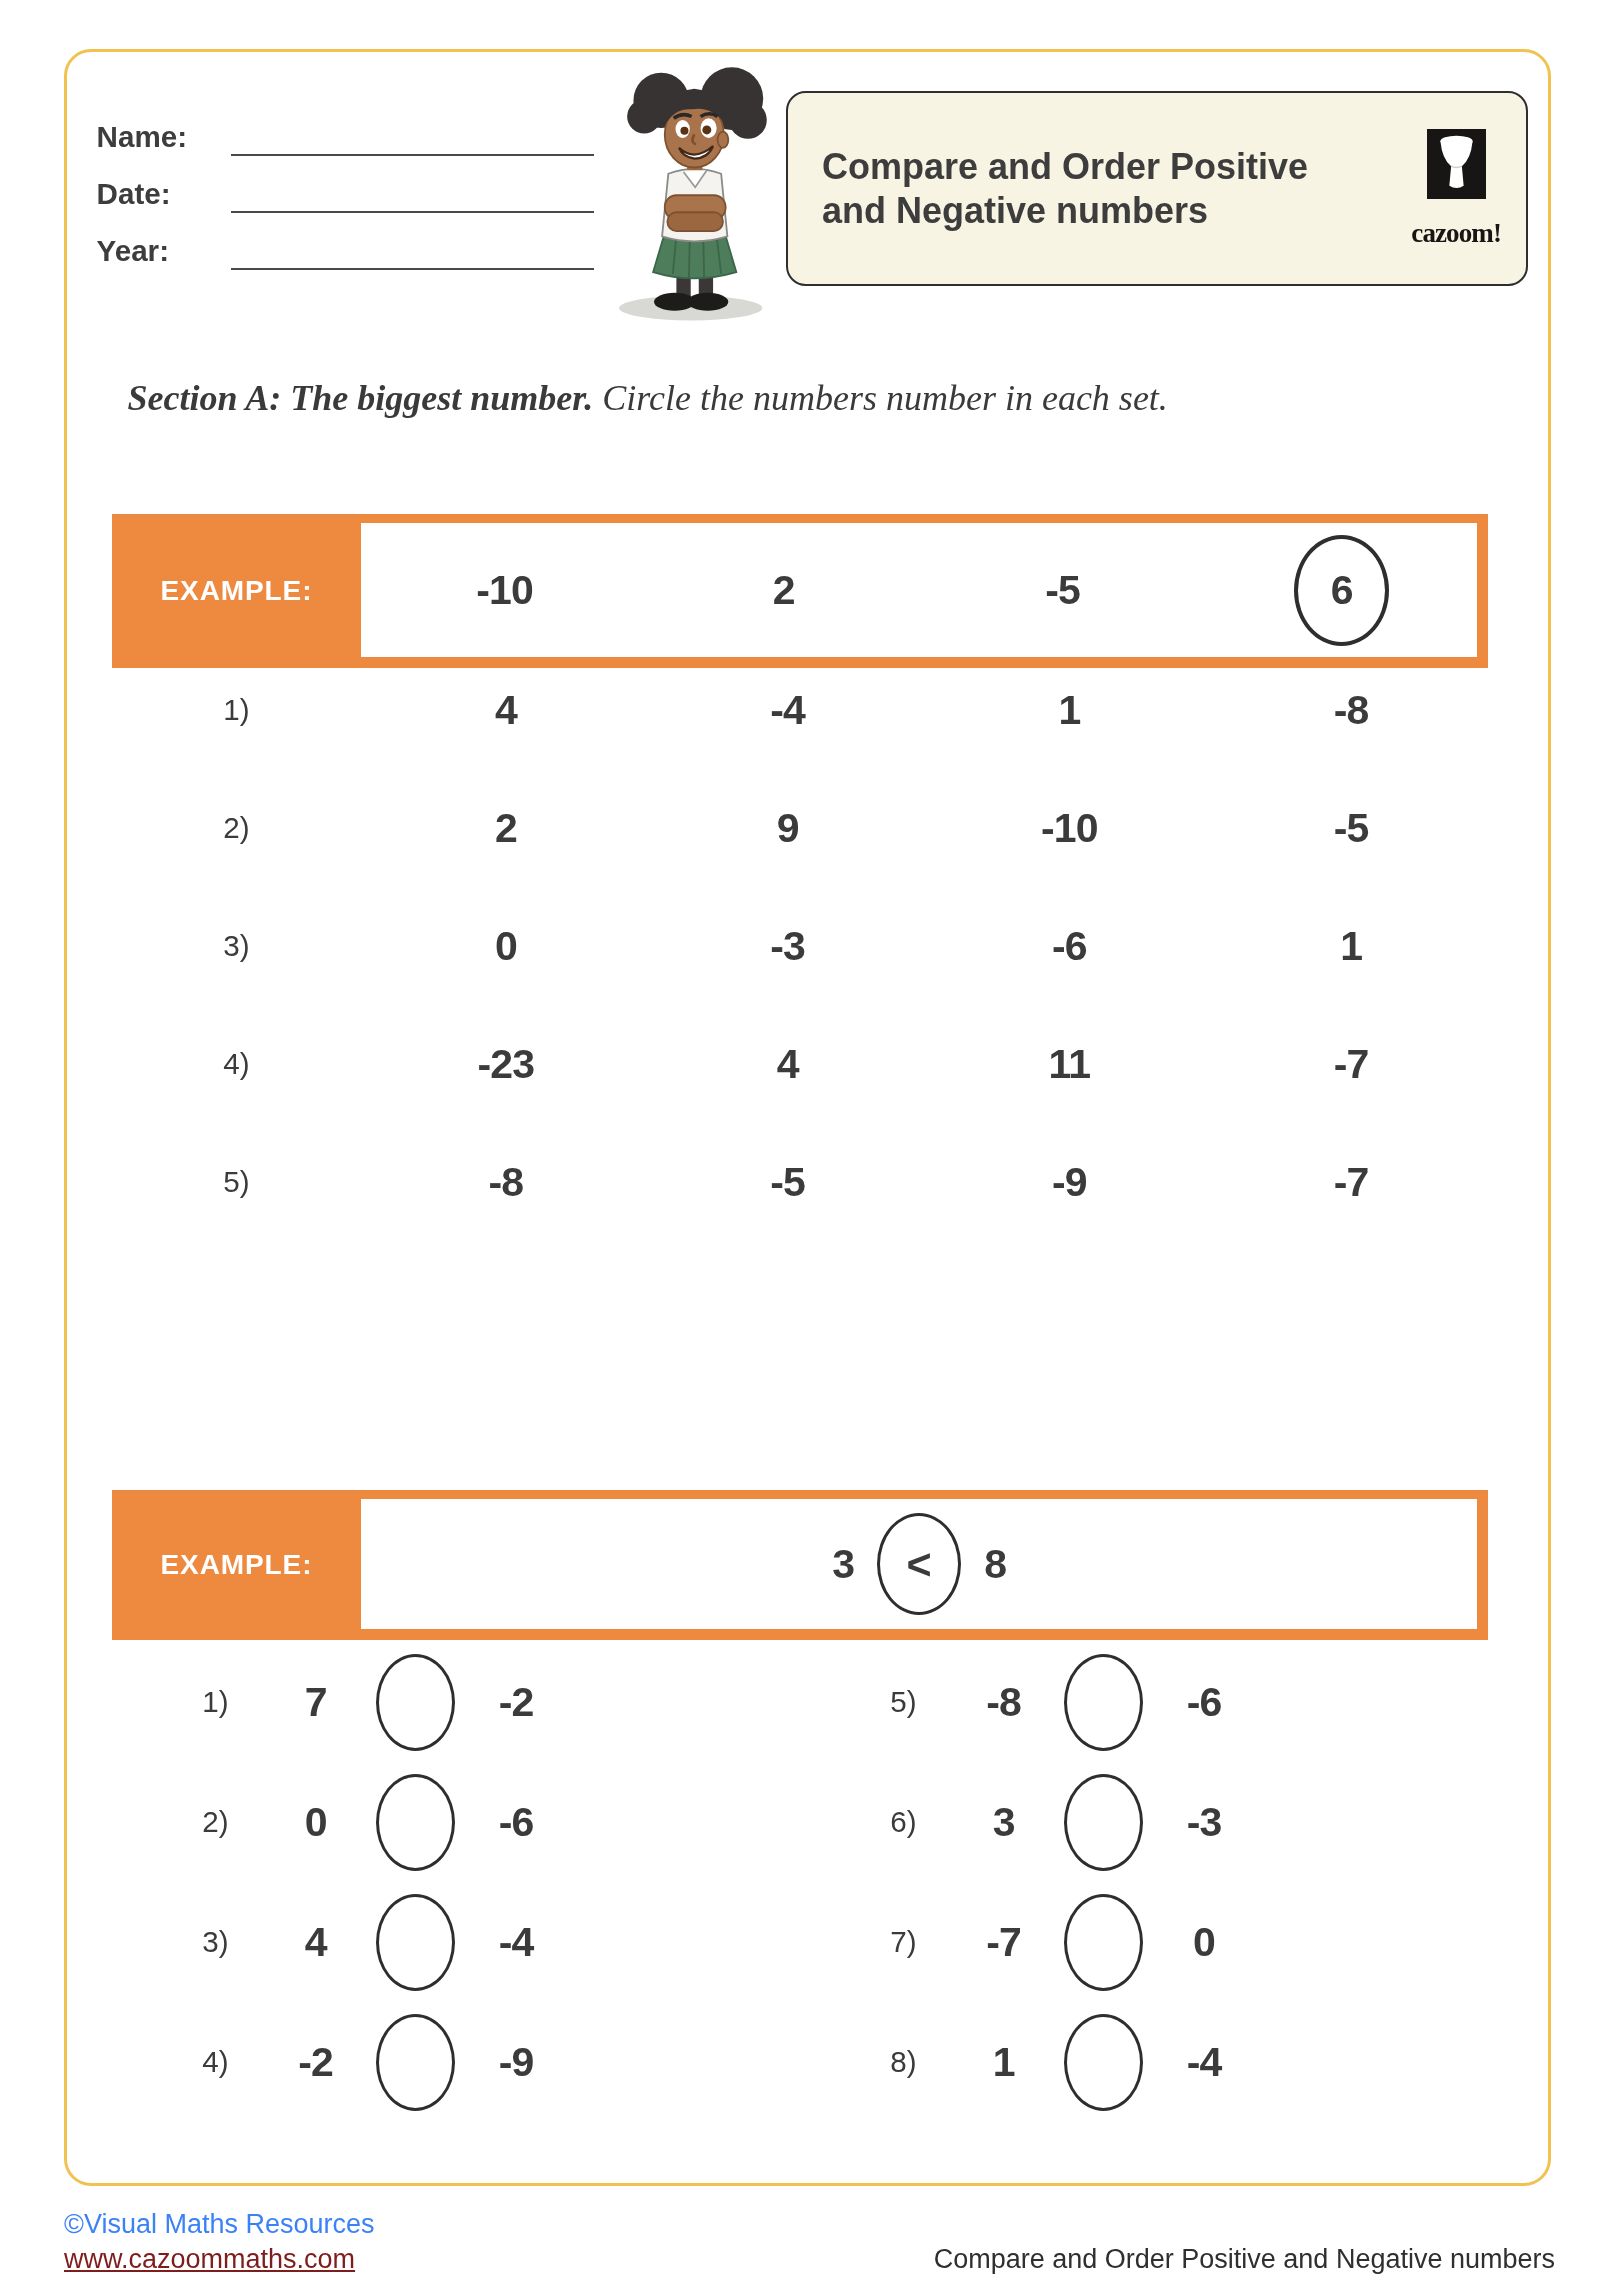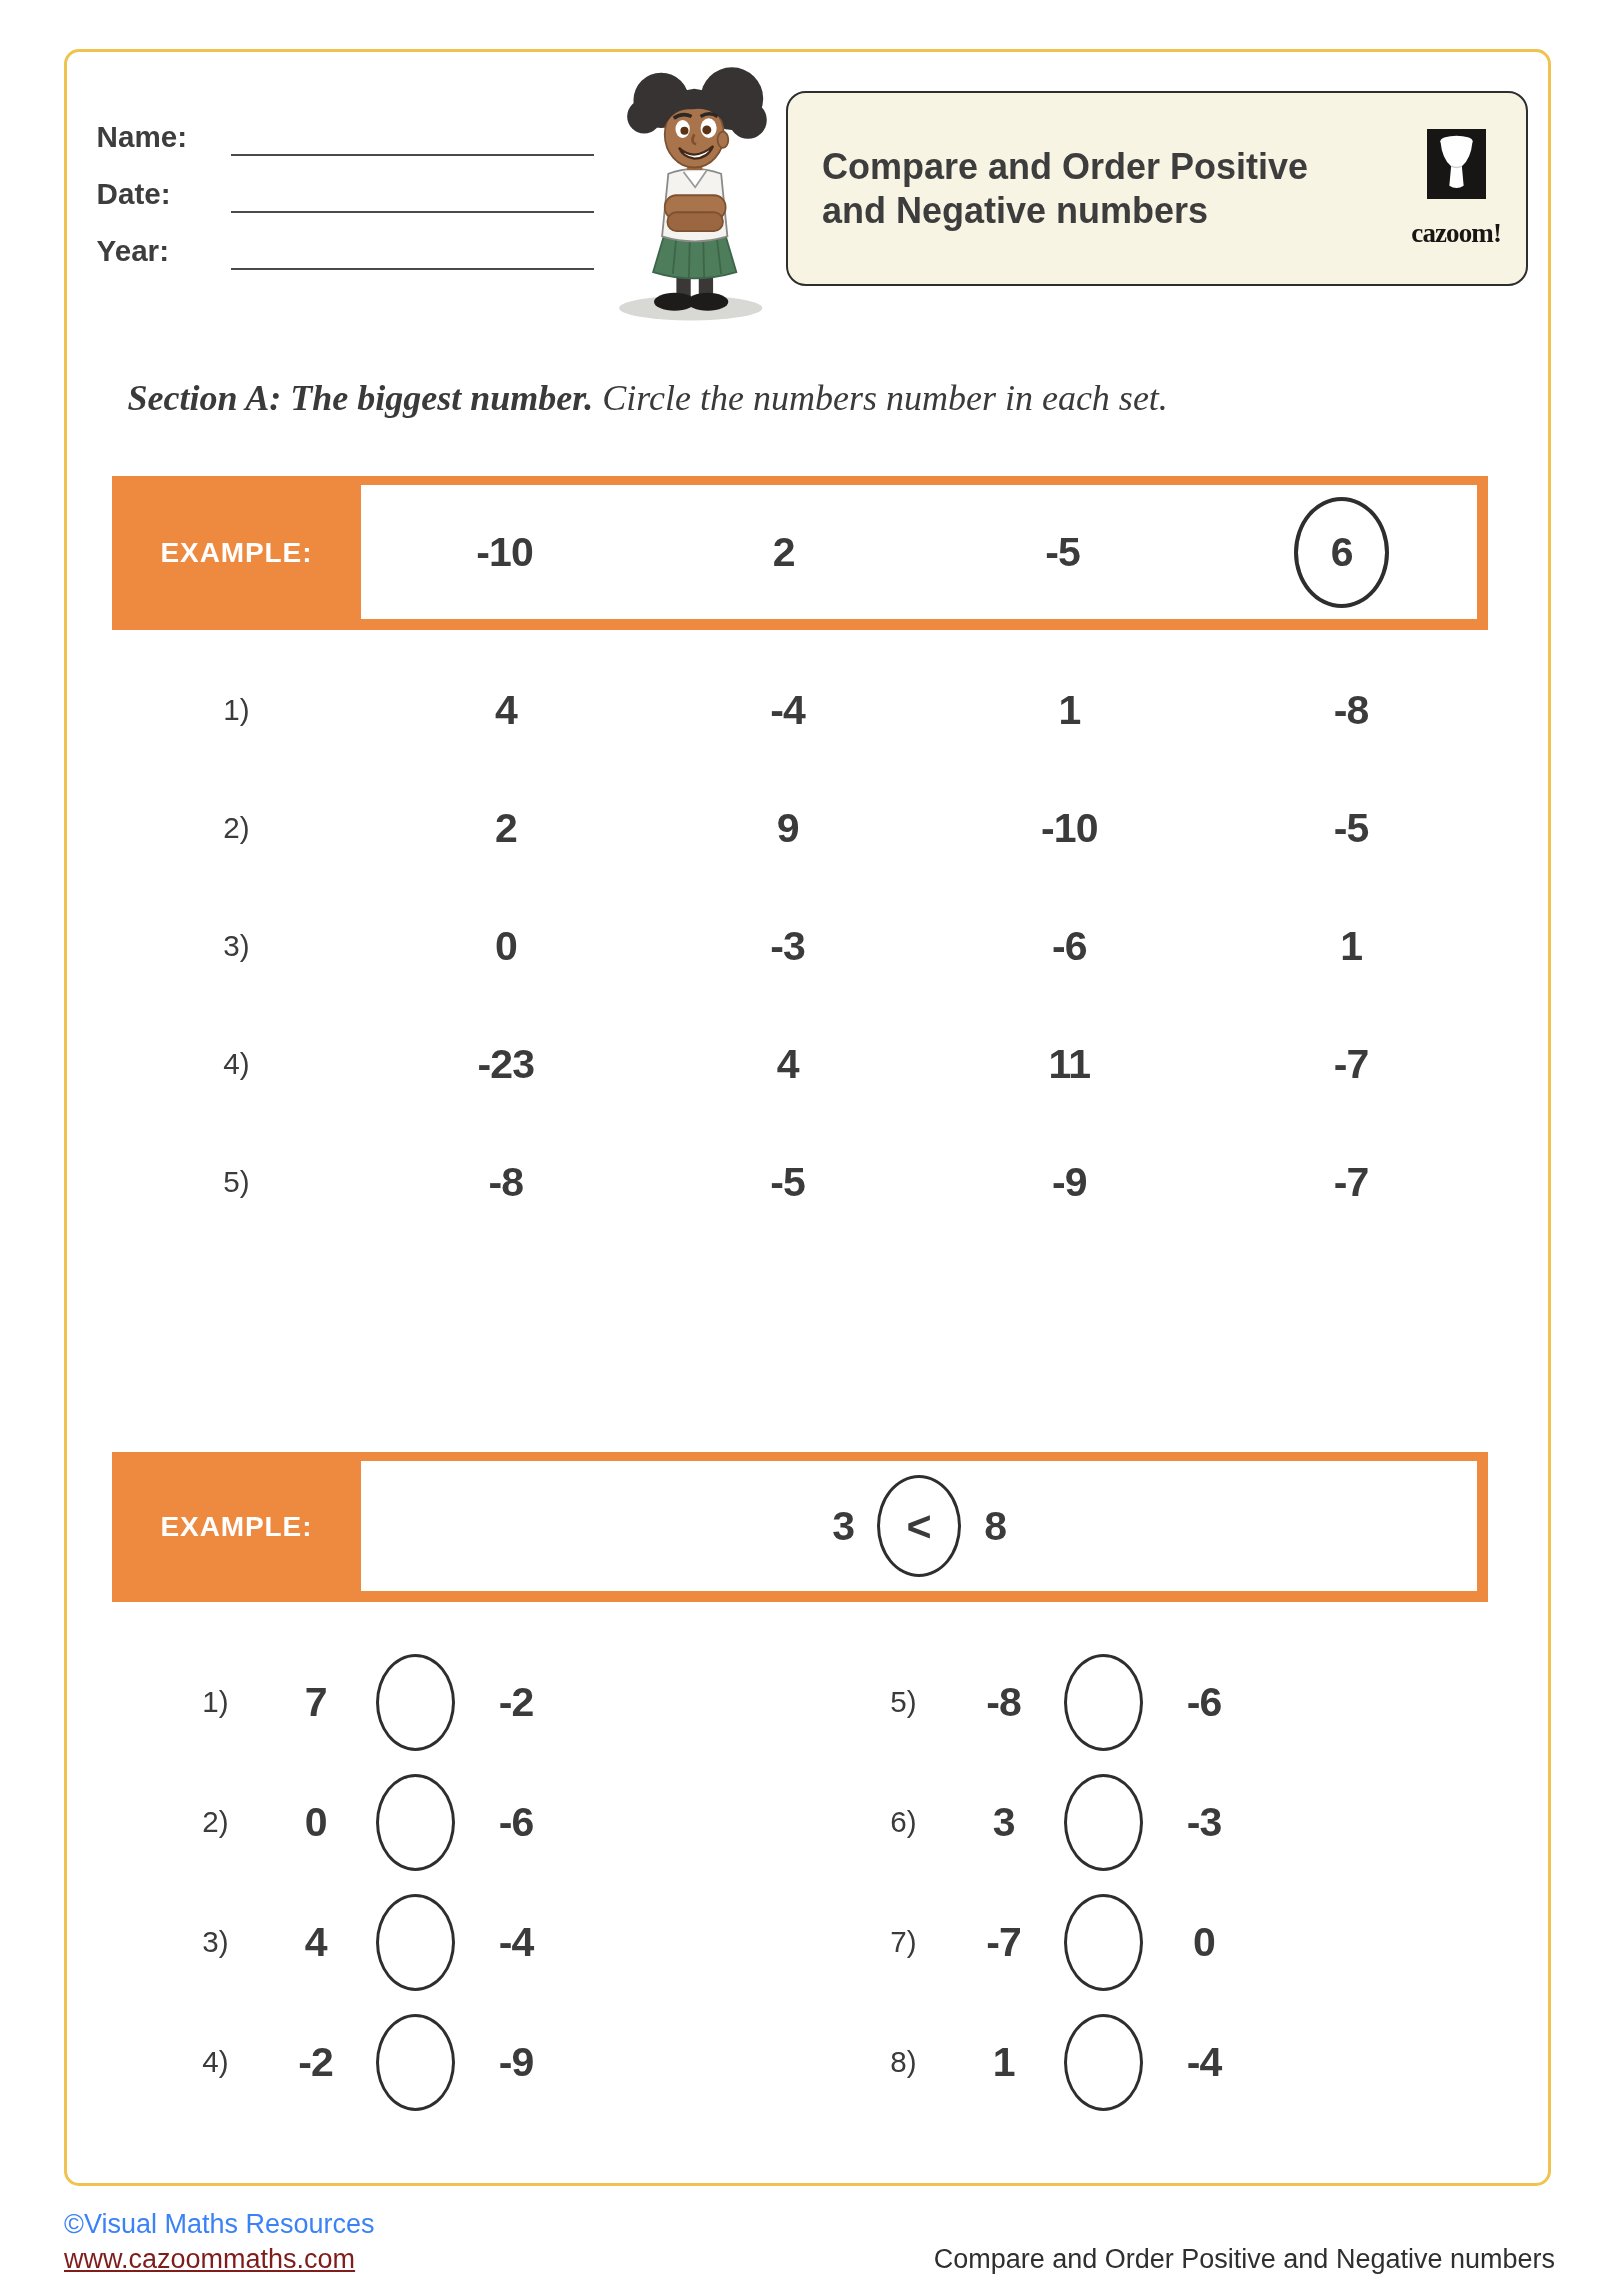--- a/index.html
+++ b/index.html
@@ -3,21 +3,21 @@
 <meta charset="utf-8">
 <style>
   * { margin:0; padding:0; box-sizing:border-box; }
   body {
     width:1616px; height:2293px; position:relative; background:#ffffff;
     font-family:"Liberation Sans", sans-serif; color:#3b3b3b; overflow:hidden;
   }
   
   .sheet {
     position:absolute; left:64px; top:49px; width:1487px; height:2137px;
-    border:3.6px solid #F0C24F; border-radius:15px; background:#fff;
+    border:3.6px solid #F0C24F; border-radius:27px; background:#fff;
   }
   
   .fields { position:absolute; left:29.6px; top:47px; }
   .field-row { display:flex; align-items:flex-end; height:57px; }
   .field-label { width:134px; font-size:29.6px; font-weight:700; color:#3d3d3d; padding-bottom:1.8px; }
   .field-line { width:363px; height:36px; border-bottom:2.7px solid #4a4a4a; }
   
   .girl { position:absolute; left:509px; top:9px; width:233px; height:264px; }
   
   .title-box {
@@ -32,21 +32,21 @@
   
   .section-heading {
     position:absolute; left:29.6px; width:1415px;
     font-family:"Liberation Serif", serif; font-style:italic; font-size:36px;
     color:#3a3a3a; line-height:1.35;
   }
   .heading-a { top:322px; }
   .heading-b { top:1252px; }
   .heading-bold { font-weight:700;margin-left:31px; }
   
-  .example-box { position:absolute; left:45px; width:1376px; background:#EE8A3F; }
+  .example-box { position:absolute; left:45px; width:1376px; background:#EE8A3F;margin-top:38px; }
   .example-a { top:424px; height:154px; }
   .example-b { top:1400px; height:150px; }
   .example-label {
     position:absolute; left:0; top:0; bottom:0; width:249px;
     display:flex; align-items:center; justify-content:center;
     color:#ffffff; font-size:28px; font-weight:700; letter-spacing:0.9px;
   }
   .example-content {
     position:absolute; left:249px; top:9px; right:10.7px; bottom:10.7px;
     background:#ffffff; display:flex; align-items:center;

